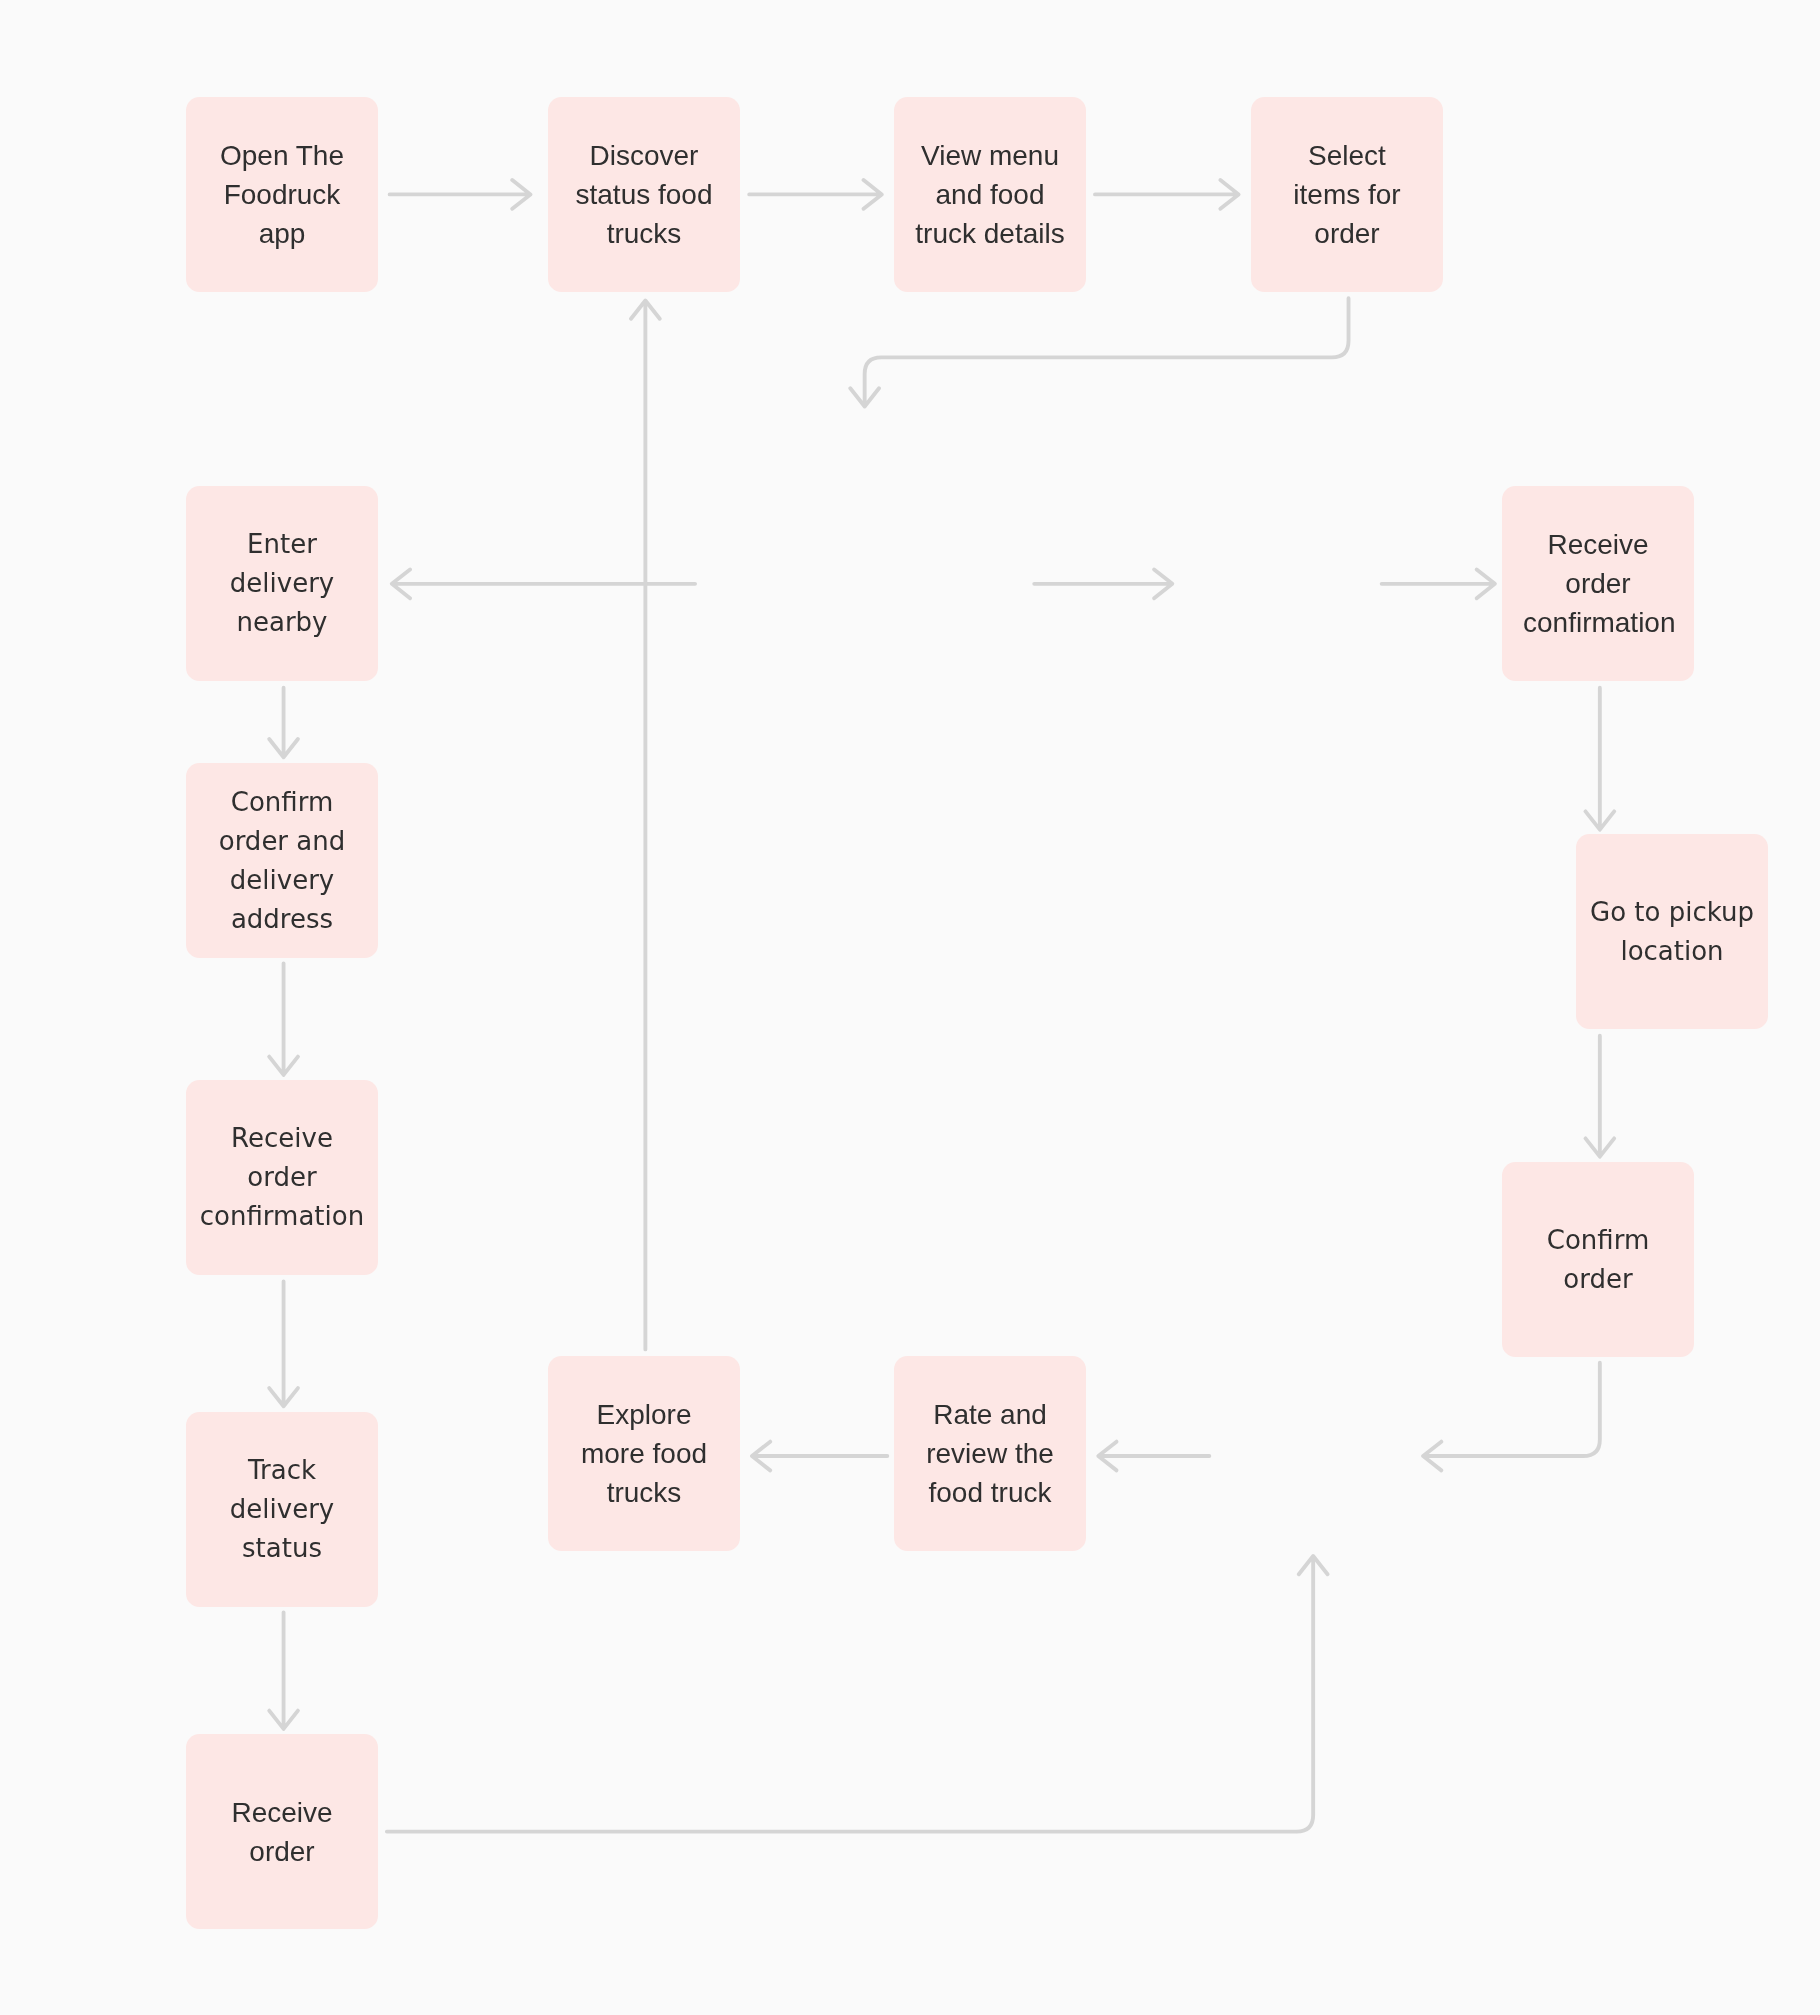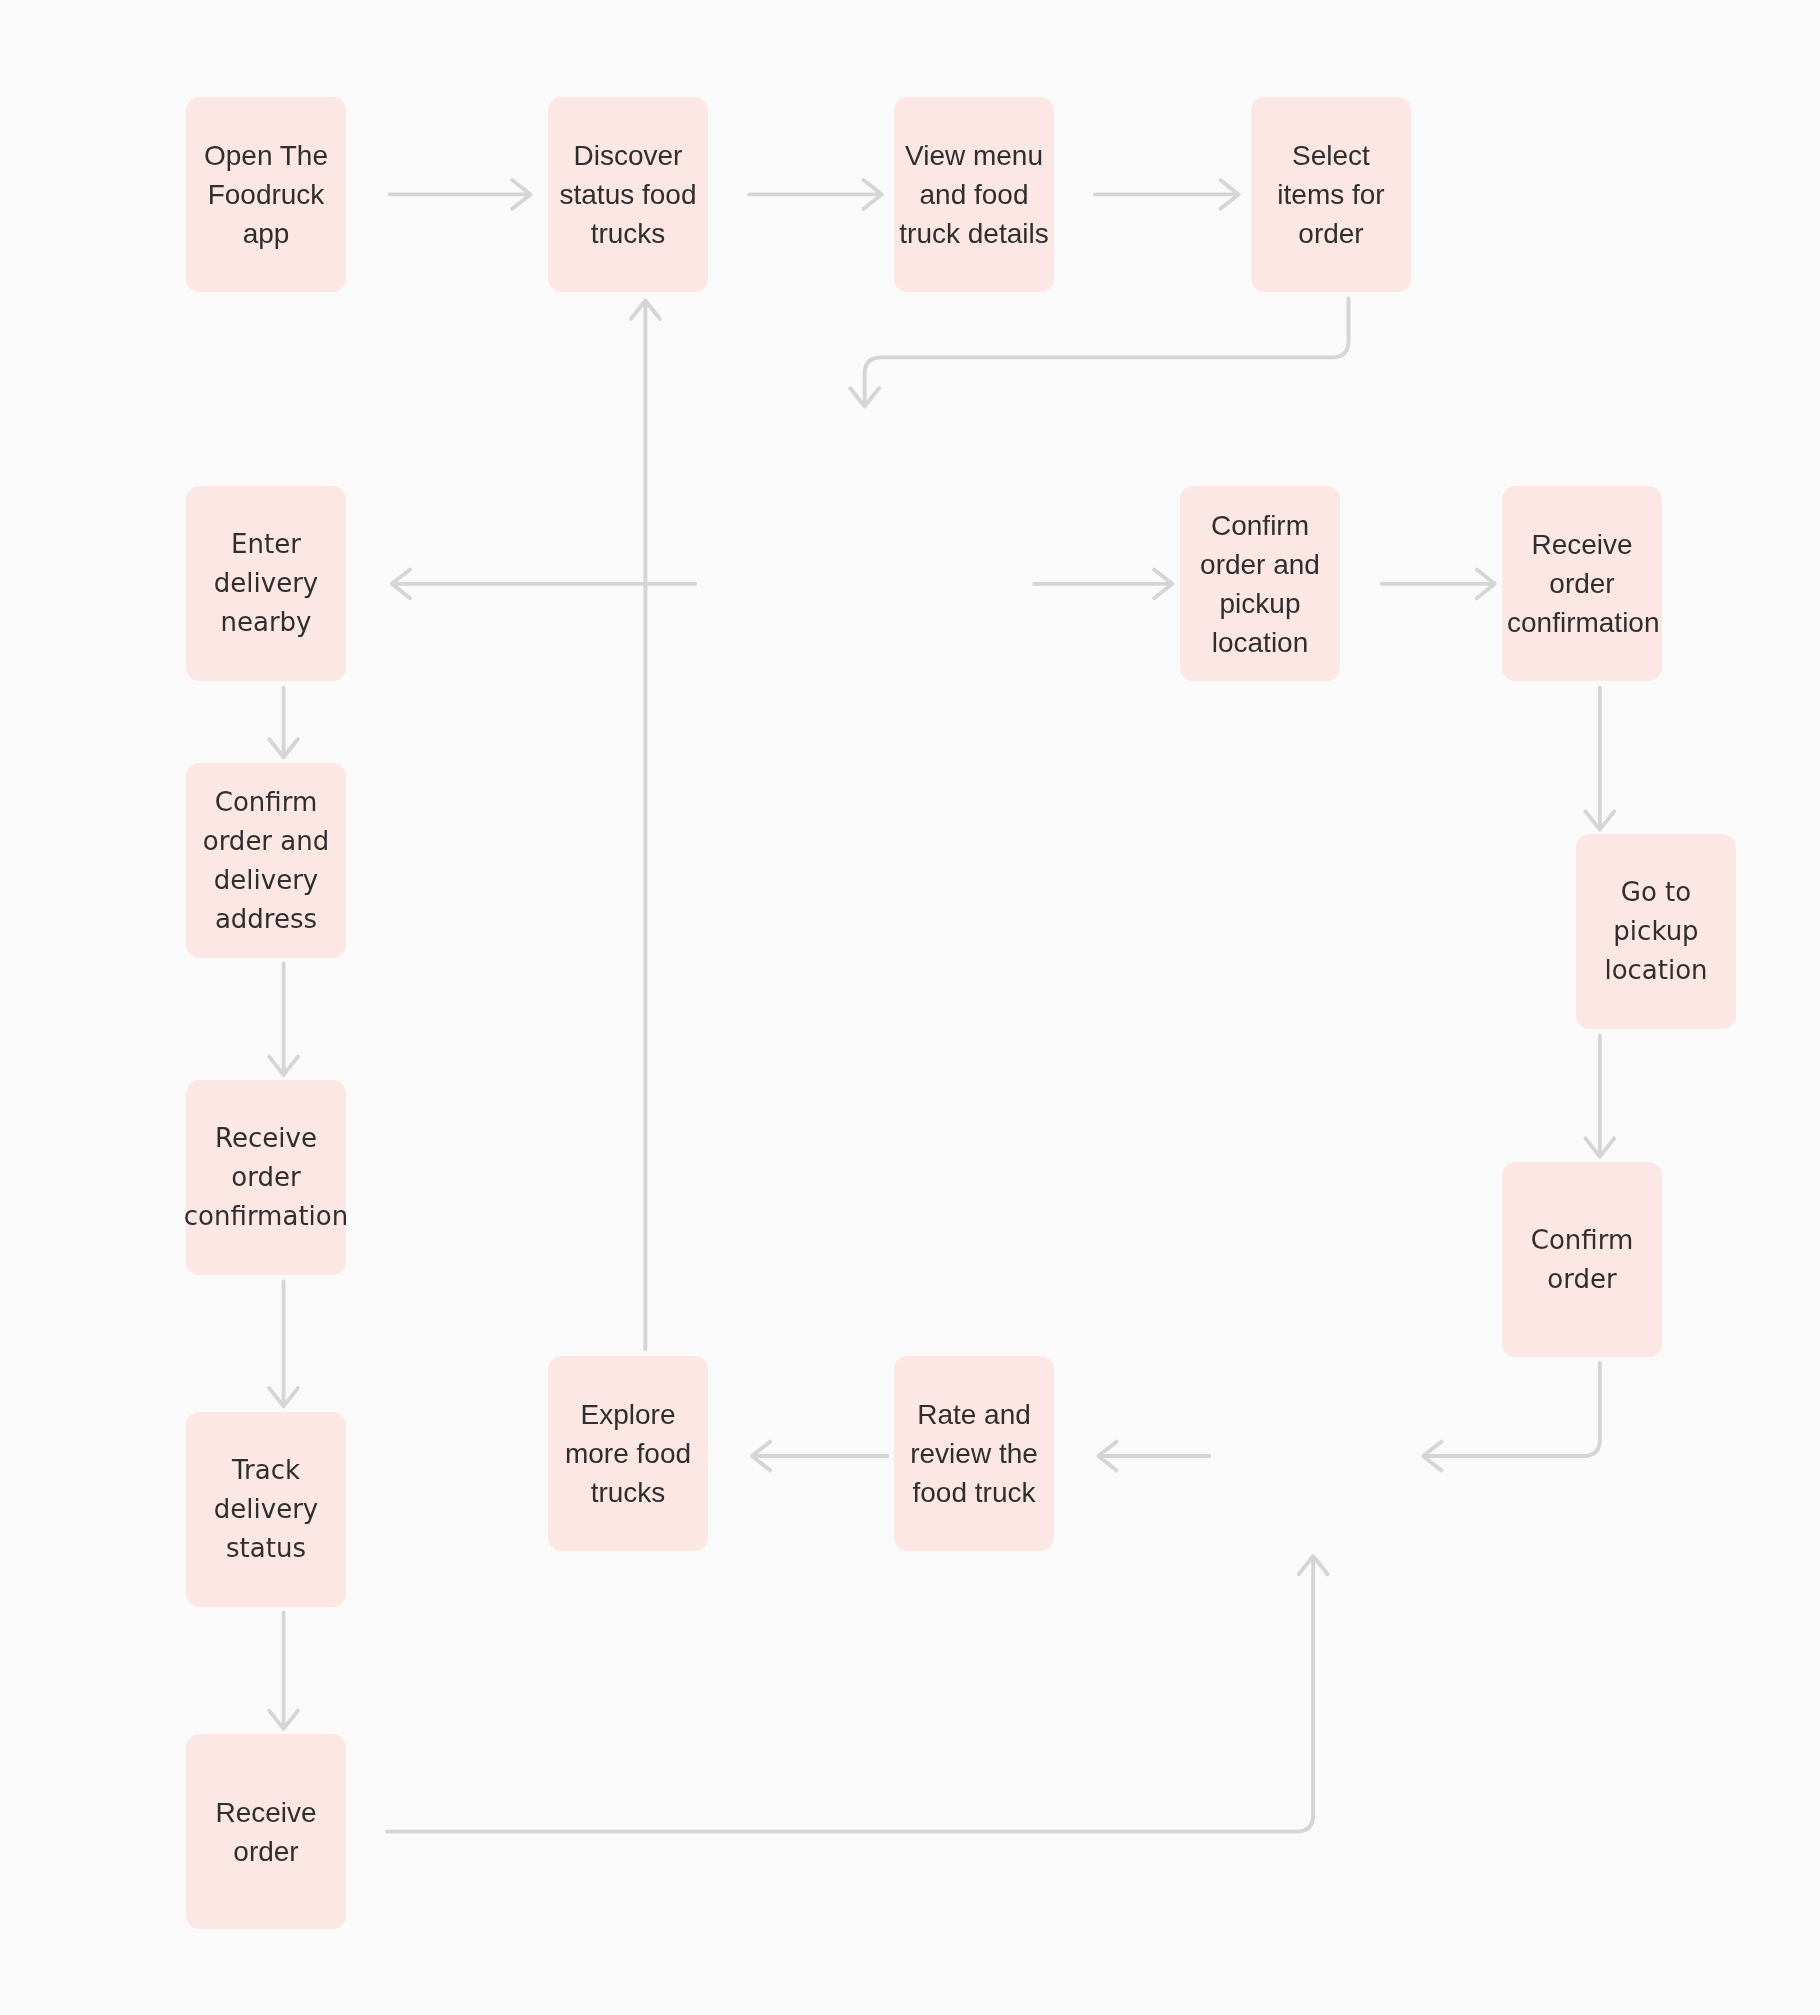--- a/index.html
+++ b/index.html
@@ -35,21 +35,21 @@
   }
   .node{
     position:absolute;
     display:flex;
     align-items:center;
     justify-content:center;
     text-align:center;
     color:var(--text);
   }
   .process{
-    width:160px;
+    width:192px;
     height:195px;
     background:var(--process-fill);
     border-radius:13.3px;
   }
   .node .label{
     display:inline-block;
     font-size:28px;
     line-height:39px;
     max-width:150px;
   }
@@ -117,23 +117,20 @@
 
   <div class="node process" style="left:894px;top:97px">
     <span class="label">View menu and food truck details</span>
   </div>
 
 
   <div class="node process wide" style="left:186px;top:486px">
     <span class="label">Enter delivery nearby</span>
   </div>
 
-  <div class="node process" style="left:1180px;top:486px">
-    <span class="label">Confirm order and pickup location</span>
-  </div>
 
   <div class="node process" style="left:1502px;top:486px">
     <span class="label">Receive order confirmation</span>
   </div>
 
   <div class="node process wide" style="left:186px;top:763px">
     <span class="label">Confirm order and delivery address</span>
   </div>
 
   <div class="node process wide" style="left:1576px;top:834px">

